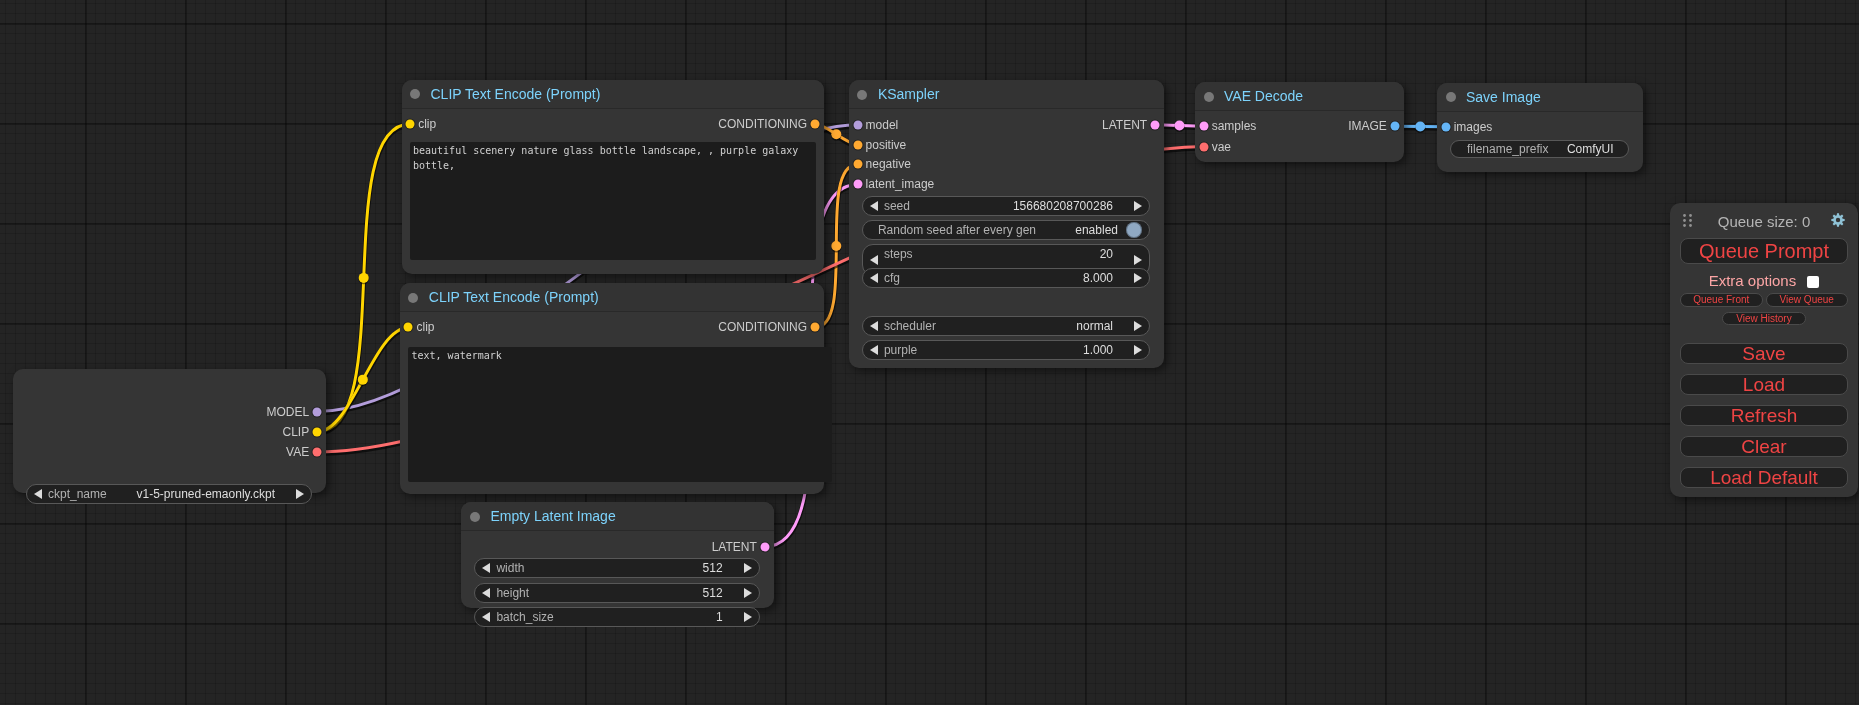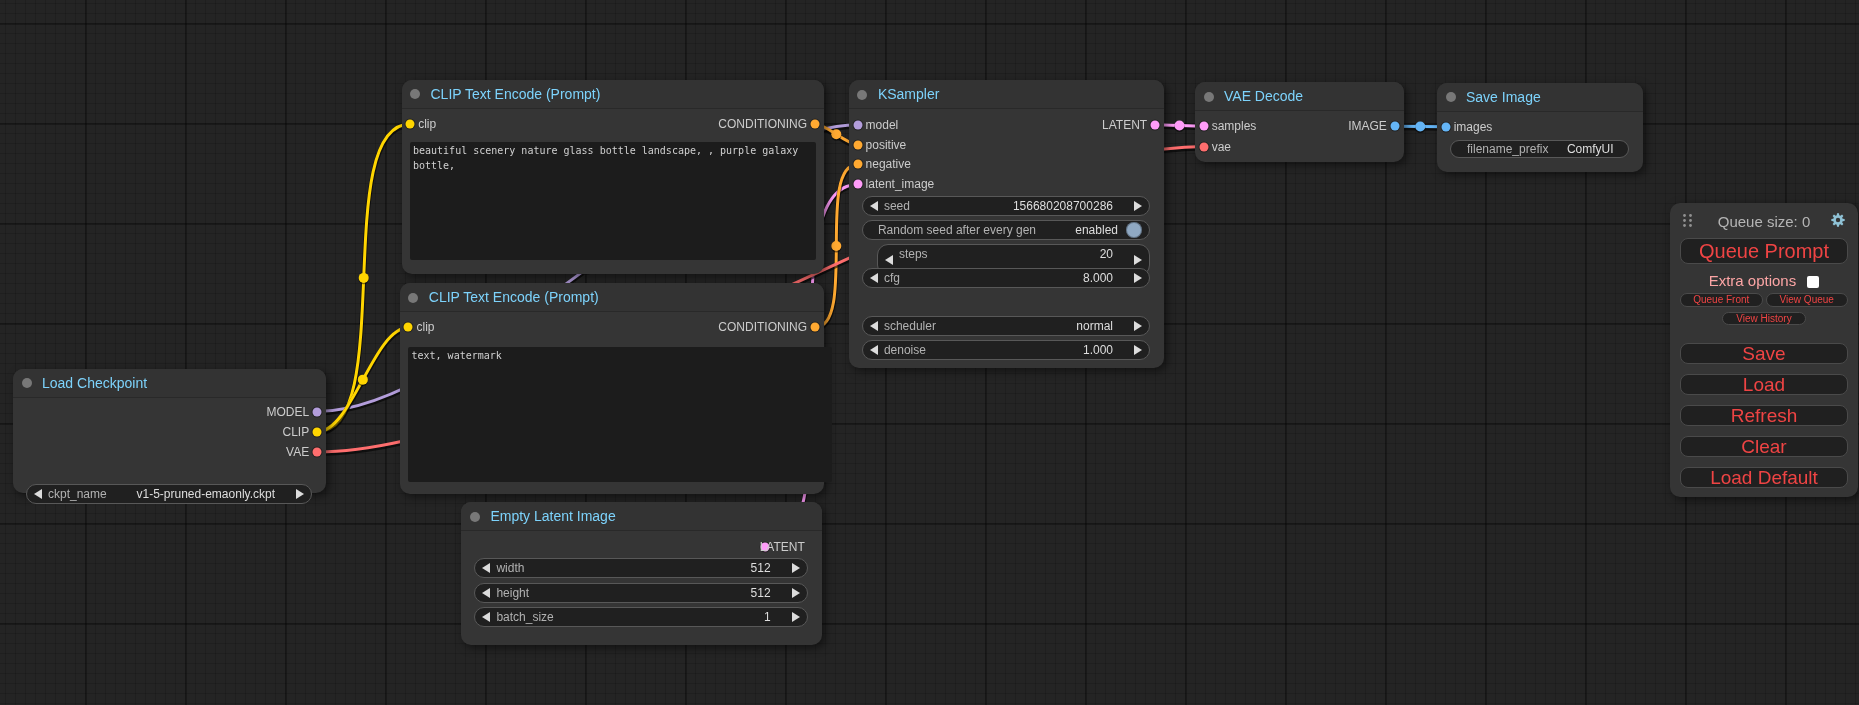--- a/index.html
+++ b/index.html
@@ -111,24 +111,20 @@
       </g>
       <g>
         <path d="M 1394.8 126.3 C 1407.5256139341095 126.3, 1432.9743860658905 126.8, 1445.7 126.8" fill="none" stroke="rgba(0,0,0,0.58)" stroke-width="4.6" transform="translate(0,1.6)"></path>
         <path d="M 1394.8 126.3 C 1407.5256139341095 126.3, 1432.9743860658905 126.8, 1445.7 126.8" fill="none" stroke="#64B5F6" stroke-width="3" stroke-linecap="round"></path>
         <circle cx="1420.25" cy="127.75" r="5.2" fill="rgba(0,0,0,0.5)"></circle>
         <circle cx="1420.25" cy="126.55" r="5" fill="#64B5F6"></circle>
       </g>
     </svg>
   <div id="graph-nodes">
       <div class="node" style="left: 13px; top: 368.5px; width: 313px; height: 124.5px;">
-        <div class="node-title">
-          <span class="title-dot"></span>
-          <span class="title-text">Load Checkpoint</span>
-        </div>
         <span class="slot-dot" style="left: 304.2px; top: 43px; background: rgb(179, 157, 219);"></span>
         <span class="slot-label" style="right: 16.8px; top: 43px;">MODEL</span>
         <span class="slot-dot" style="left: 304.2px; top: 63.3px; background: rgb(255, 213, 0);"></span>
         <span class="slot-label" style="right: 16.8px; top: 63.3px;">CLIP</span>
         <span class="slot-dot" style="left: 304.2px; top: 83.5px; background: rgb(255, 110, 110);"></span>
         <span class="slot-label" style="right: 16.8px; top: 83.5px;">VAE</span>
         <div class="widget" style="left: 13px; right: 14px; top: 115px; height: 20px; border-radius: 11px;">
           <span class="w-arrow-l"></span>
           <span class="w-arrow-r"></span>
           <span class="w-label" style="line-height: 18px;">ckpt_name</span>
@@ -176,46 +172,46 @@
           <span class="w-arrow-l"></span>
           <span class="w-arrow-r"></span>
           <span class="w-label" style="line-height: 18px;">seed</span>
           <span class="w-value" style="line-height: 18px;">156680208700286</span>
         </div>
         <div class="widget" style="left: 13px; right: 14px; top: 139.7px; height: 20px; border-radius: 11px;">
           <span class="w-toggle"></span>
           <span class="w-label" style="line-height: 18px; left: 15px;">Random seed after every gen</span>
           <span class="w-value" style="line-height: 18px; right: 31px;">enabled</span>
         </div>
-        <div class="widget" style="left: 28px; right: 14px; top: 163.7px; height: 32px; border-radius: 11px;">
+        <div class="widget" style="left: 13px; right: 14px; top: 163.7px; height: 32px; border-radius: 11px;">
           <span class="w-arrow-l"></span>
           <span class="w-arrow-r"></span>
           <span class="w-label" style="line-height: 18px;">steps</span>
           <span class="w-value" style="line-height: 18px;">20</span>
         </div>
         <div class="widget" style="left: 13px; right: 14px; top: 187.7px; height: 20px; border-radius: 11px;">
           <span class="w-arrow-l"></span>
           <span class="w-arrow-r"></span>
           <span class="w-label" style="line-height: 18px;">cfg</span>
           <span class="w-value" style="line-height: 18px;">8.000</span>
         </div>
         <div class="widget" style="left: 13px; right: 14px; top: 235.7px; height: 20px; border-radius: 11px;">
           <span class="w-arrow-l"></span>
           <span class="w-arrow-r"></span>
           <span class="w-label" style="line-height: 18px;">scheduler</span>
           <span class="w-value" style="line-height: 18px;">normal</span>
         </div>
         <div class="widget" style="left: 13px; right: 14px; top: 259.7px; height: 20px; border-radius: 11px;">
           <span class="w-arrow-l"></span>
           <span class="w-arrow-r"></span>
-          <span class="w-label" style="line-height: 18px;">denoise</span>
+          <span class="w-label" style="line-height: 18px;">purple</span>
           <span class="w-value" style="line-height: 18px;">1.000</span>
         </div>
       </div>
-      <div class="node" style="left: 461.4px; top: 502.4px; width: 312.2px; height: 143px; padding-left: 48px;">
+      <div class="node" style="left: 461.4px; top: 502.4px; width: 312.2px; height: 106px;">
         <div class="node-title">
           <span class="title-dot"></span>
           <span class="title-text">Empty Latent Image</span>
         </div>
         <span class="slot-dot" style="left: 303.4px; top: 44.2px; background: rgb(255, 156, 249);"></span>
         <span class="slot-label" style="right: 16.8px; top: 44.2px;">LATENT</span>
         <div class="widget" style="left: 13px; right: 14px; top: 56px; height: 20px; border-radius: 11px;">
           <span class="w-arrow-l"></span>
           <span class="w-arrow-r"></span>
           <span class="w-label" style="line-height: 18px;">width</span>

